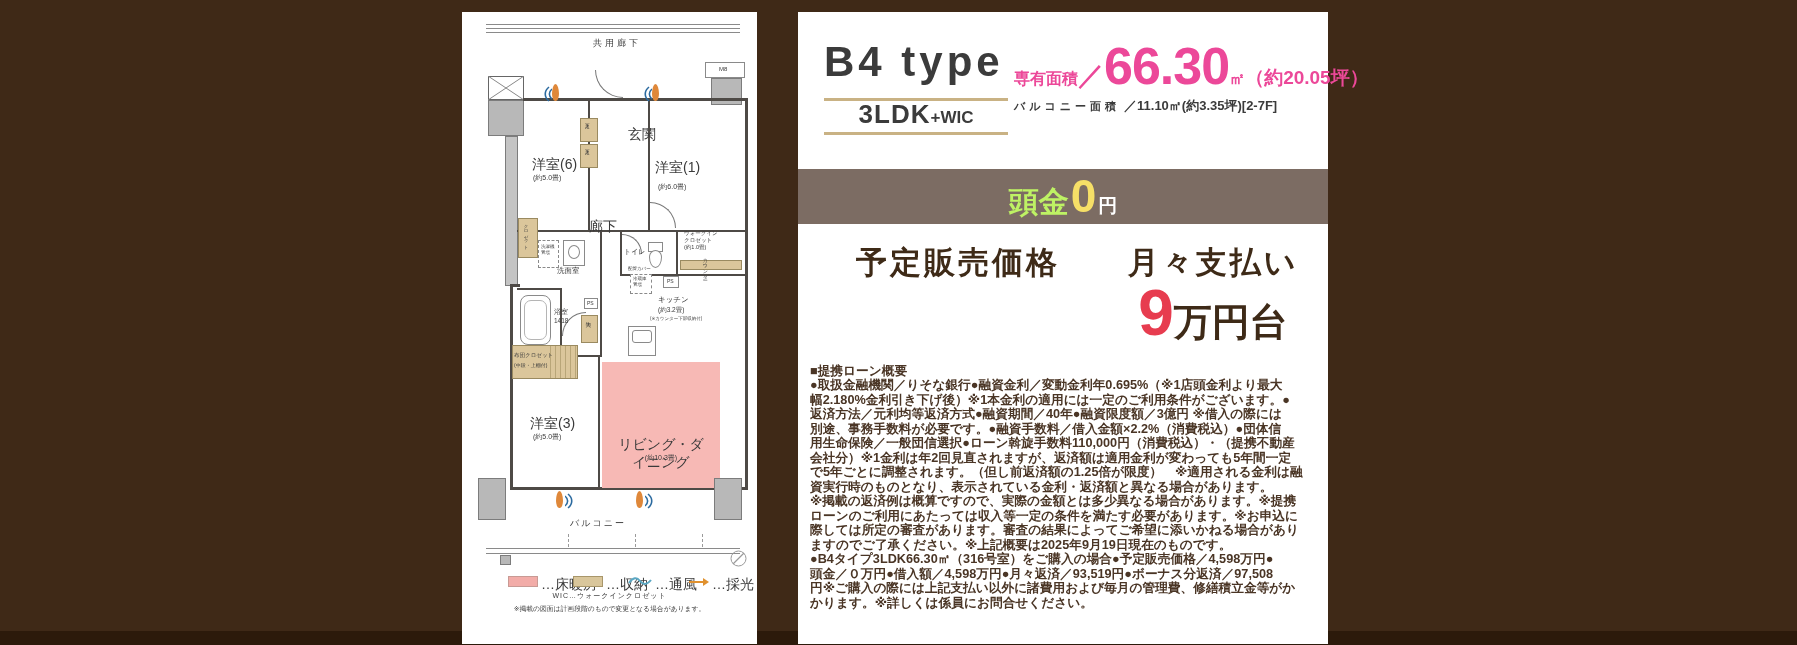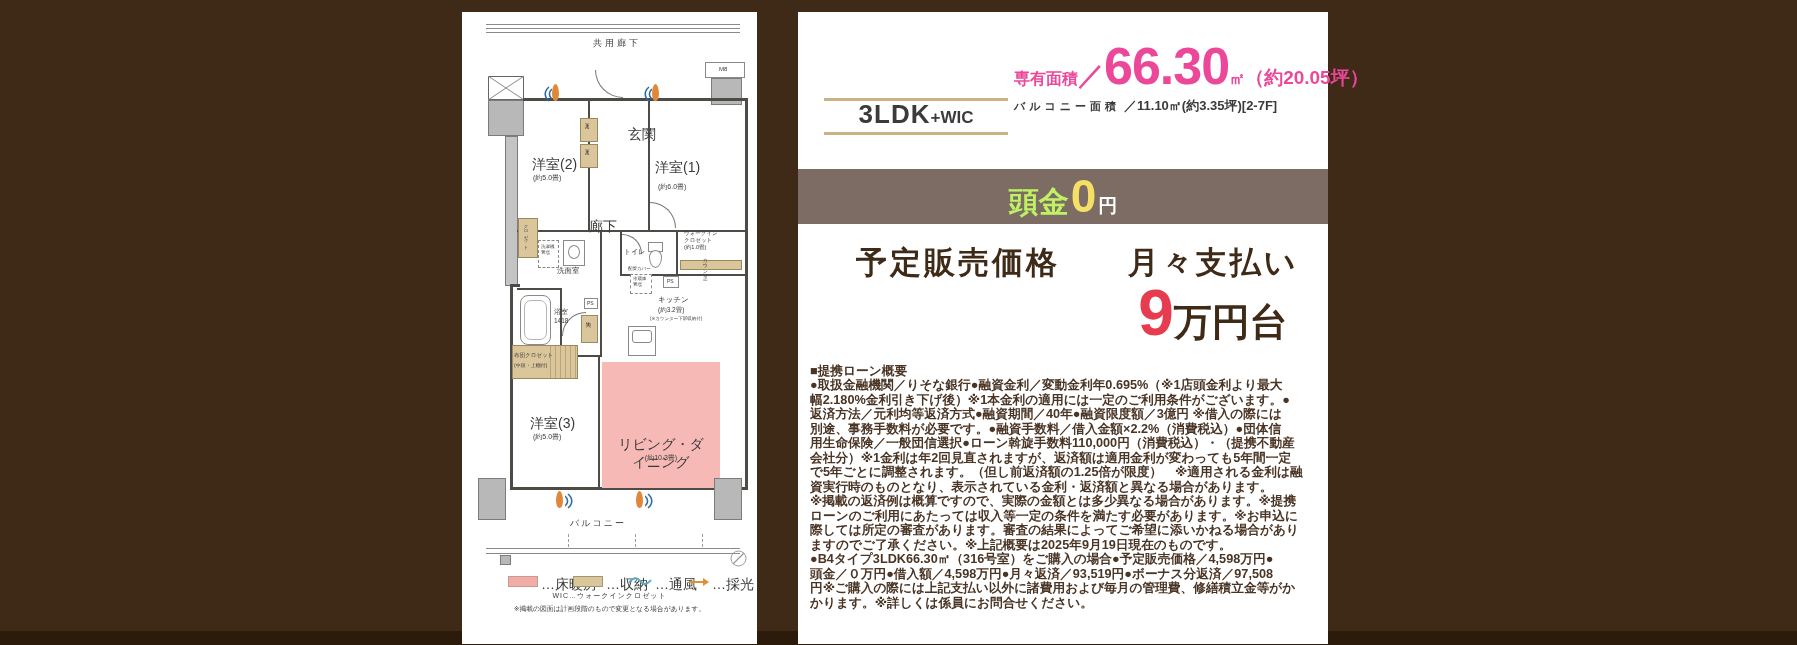--- a/index.html
+++ b/index.html
@@ -102,21 +102,21 @@
     <div class="arc arc-tl" style="left:100px;top:300px;width:24px;height:24px;"></div>
     <div class="arc arc-tr" style="left:160px;top:222px;width:20px;height:20px;"></div>
     <div class="arc arc-bl" style="left:140px;top:380px;width:26px;height:26px;"></div>
 
     <div class="tan" style="left:118px;top:106px;width:18px;height:24px;"></div>
     <div class="fp-lbl vtext" style="left:122px;top:108px;font-size:4.5px;">下足入</div>
     <div class="tan" style="left:118px;top:132px;width:18px;height:24px;"></div>
     <div class="fp-lbl vtext" style="left:122px;top:134px;font-size:4.5px;">下足入</div>
 
     <div class="fp-lbl" style="left:166px;top:114px;">玄関</div>
-    <div class="fp-lbl" style="left:70px;top:144px;">洋室(2)</div>
+    <div class="fp-lbl" style="left:70px;top:144px;">洋室(6)</div>
     <div class="fp-lbl" style="left:71px;top:162px;font-size:7px;">(約5.0畳)</div>
     <div class="fp-lbl" style="left:193px;top:147px;">洋室(1)</div>
     <div class="fp-lbl" style="left:196px;top:171px;font-size:7px;">(約6.0畳)</div>
     <div class="fp-lbl" style="left:222px;top:218px;font-size:5.5px;">ウォークイン
 クロゼット
 (約1.0畳)</div>
     <div class="tan" style="left:218px;top:248px;width:62px;height:10px;"></div>
     <div class="fp-lbl" style="left:127px;top:206px;">廊下</div>
 
     <div class="fp-lbl" style="left:162px;top:236px;font-size:7px;">トイレ</div>
@@ -207,20 +207,21 @@
     <svg class="abs" style="left:226px;top:565px;" width="22" height="10">
         <line x1="1" y1="5" x2="15" y2="5" stroke="#e0912f" stroke-width="2"></line>
         <polygon points="15,1 21,5 15,9" fill="#e0912f"></polygon>
       </svg>
     <div class="fp-lbl" style="left:250px;top:564px;">…採光</div>
     <div class="fp-lbl" style="left:0;top:580px;width:295px;text-align:center;font-size:7px;letter-spacing:1px;">WIC…ウォークインクロゼット</div>
     <div class="fp-lbl" style="left:0;top:593px;width:295px;text-align:center;font-size:6.8px;">※掲載の図面は計画段階のもので変更となる場合があります。</div>
   </section>
 
   <section class="panel panel-right">
+    <div class="type-name">B4 type</div>
     <div class="gold-rule" style="top:86px;"></div>
     <div class="layout-line">
       <span class="layout-main">3LDK</span><span class="layout-sub">+WIC</span>
     </div>
     <div class="gold-rule" style="top:120px;"></div>
 
     <div class="area-line">
       <span class="a-label">専有面積</span><span class="a-slash">／</span><span class="a-value">66.30</span><span class="a-unit">㎡</span><span class="a-tsubo">（約20.05坪）</span>
     </div>
     <div class="balcony-line" style="top:84px;">

